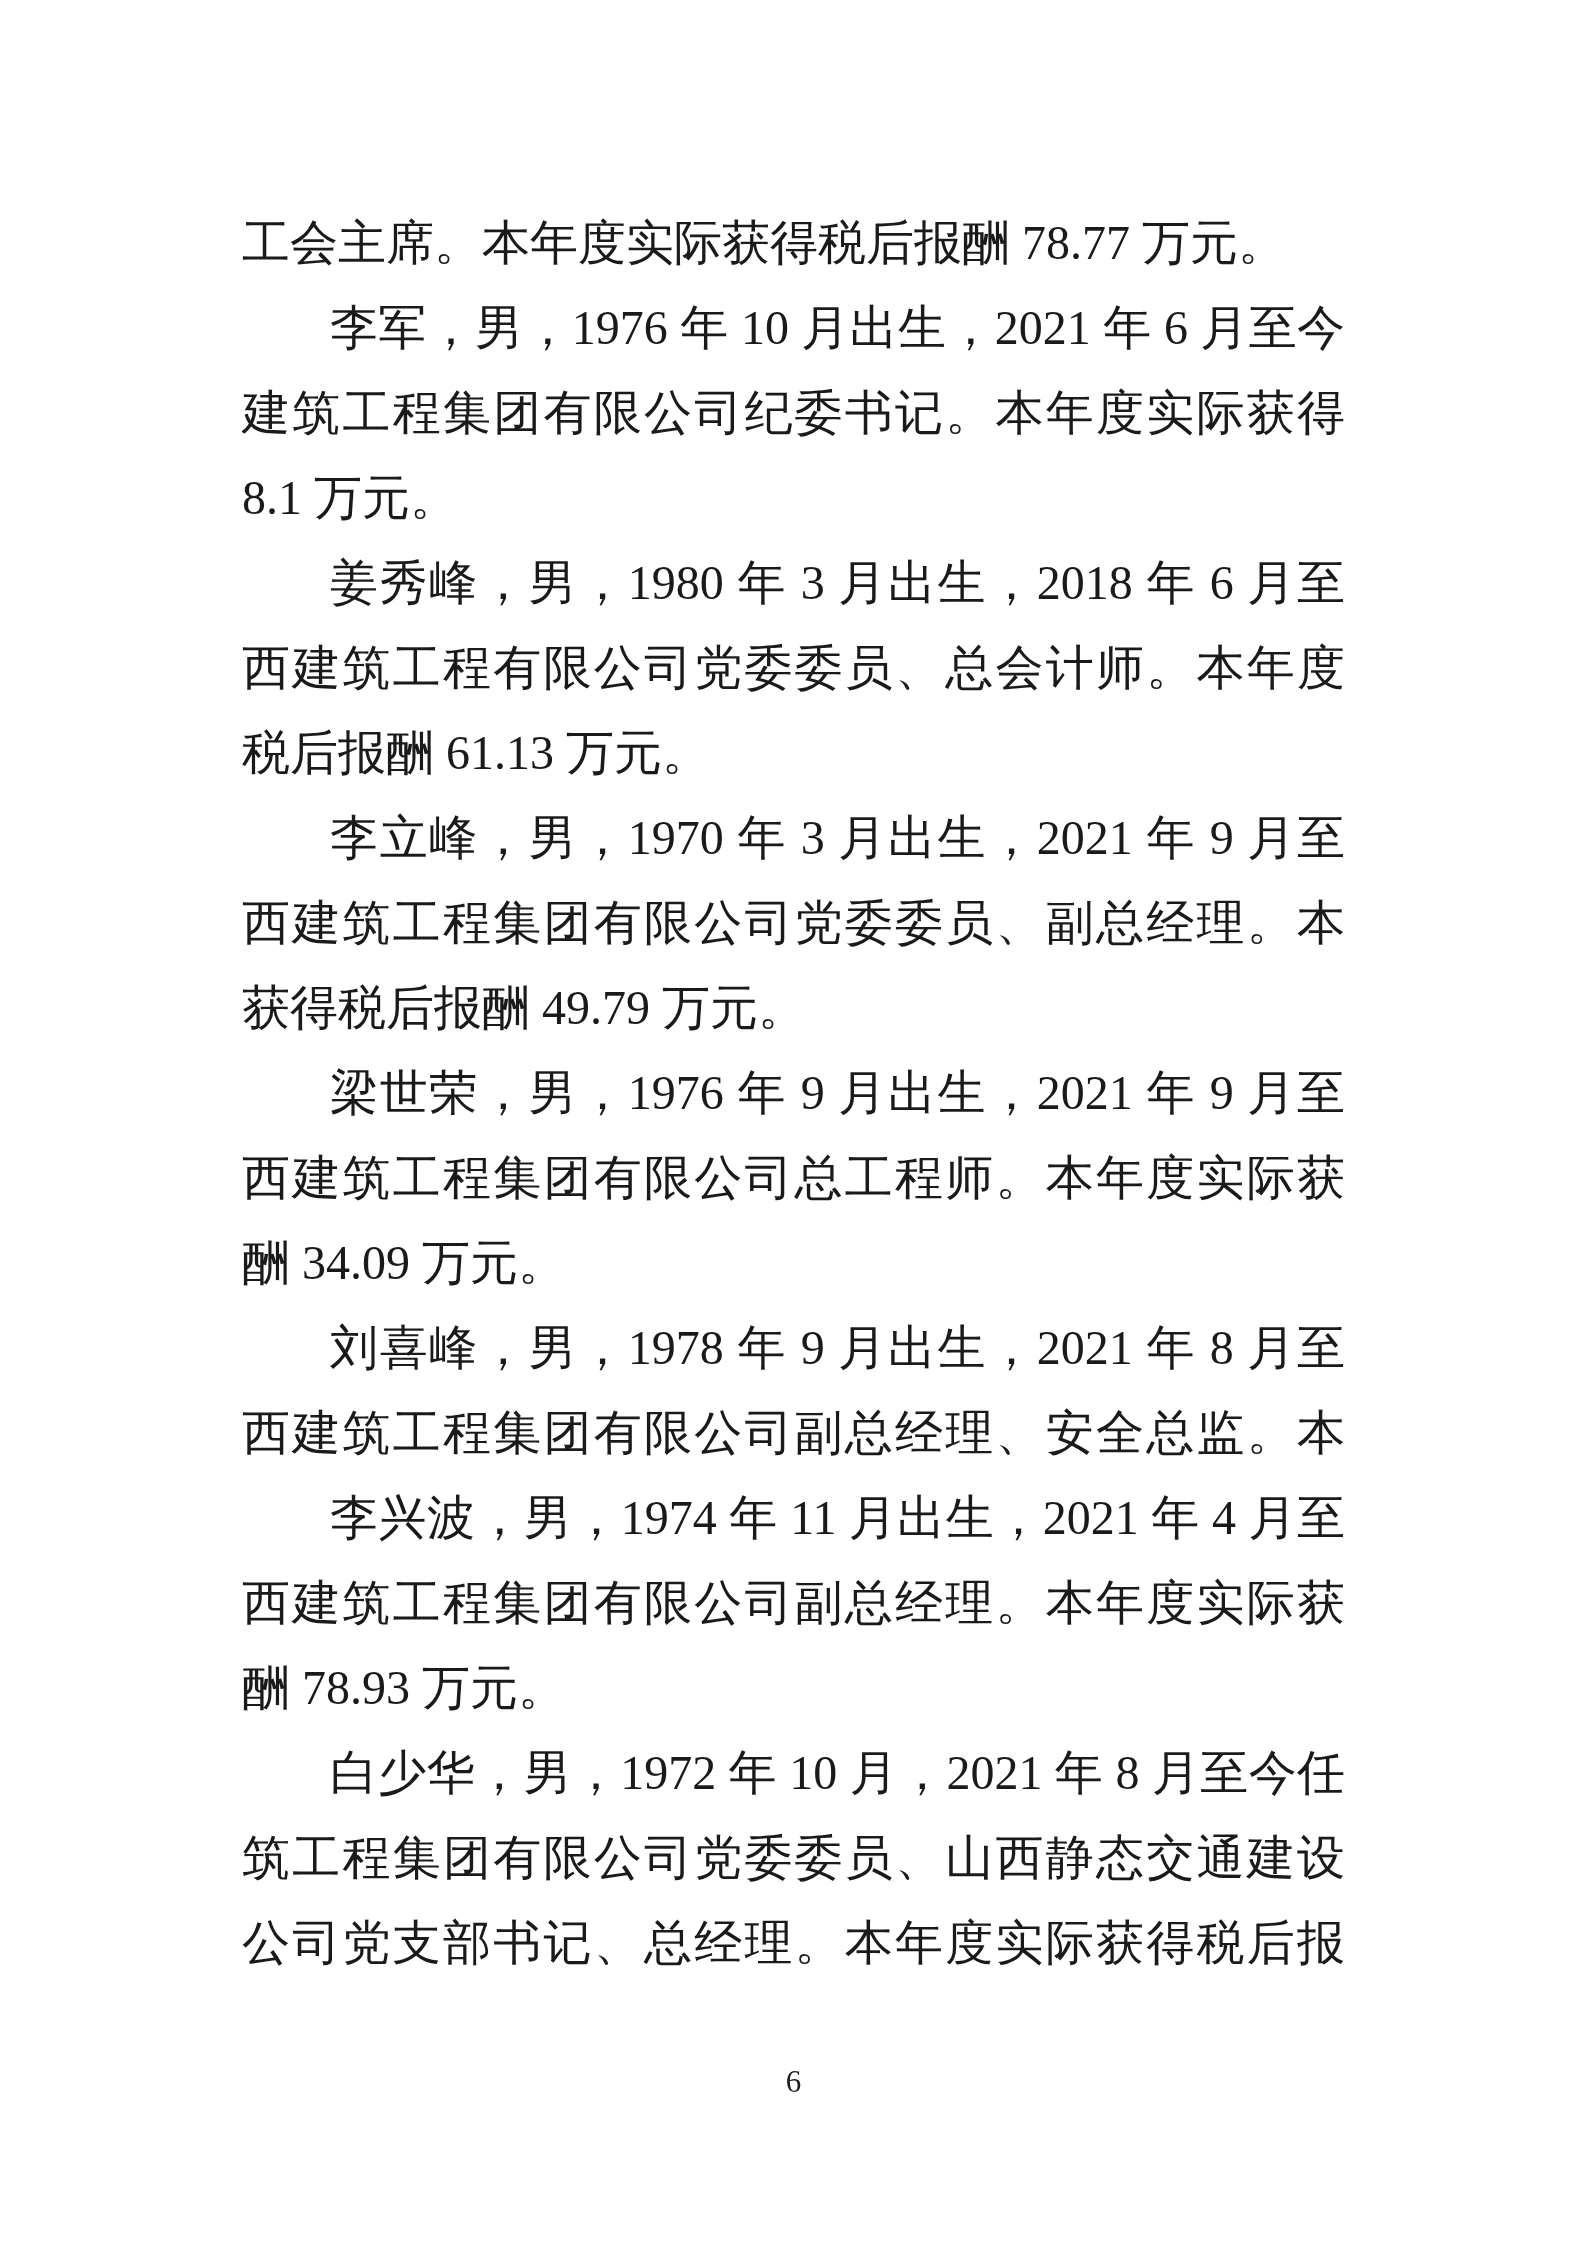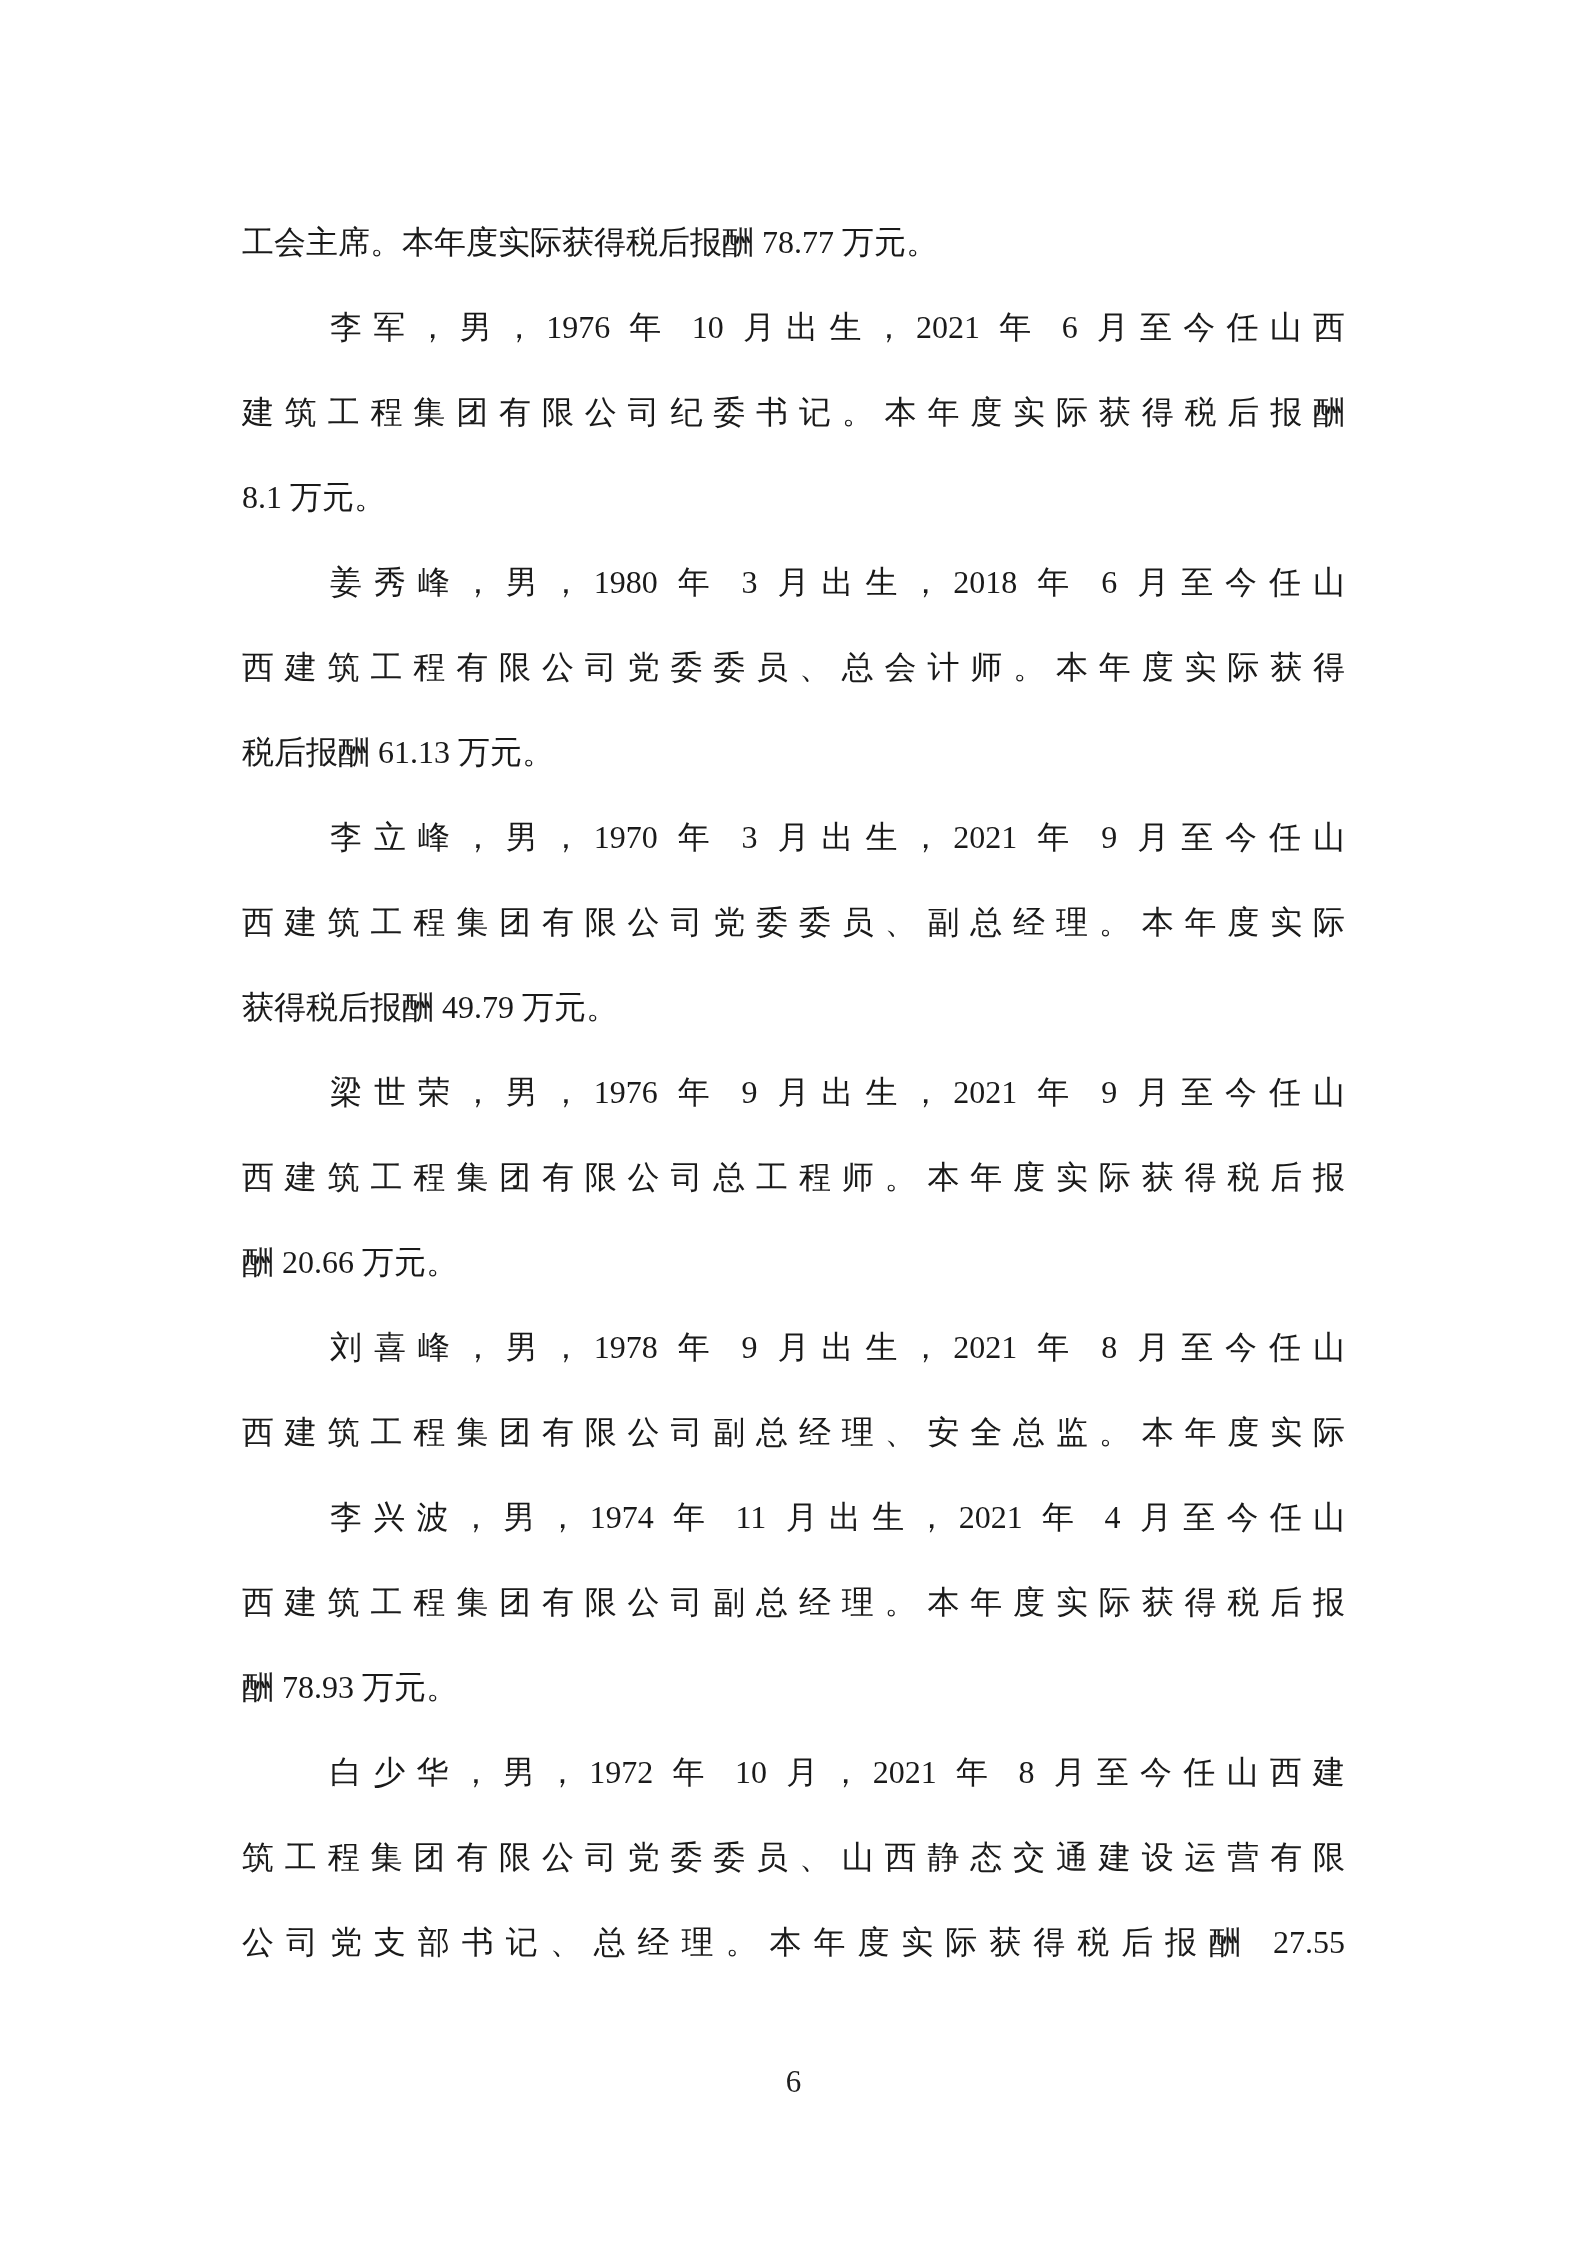--- a/index.html
+++ b/index.html
@@ -16,21 +16,21 @@
     font-family: "Liberation Serif", "DejaVu Serif", serif;
     color: #1a1a1a;
   }
   .text-block {
     position: absolute;
     left: 242px;
     top: 200px;
     width: 1103px;
   }
   .line {
-    font-size: 32px;
+    font-size: 48px;
     line-height: 85px;
     height: 85px;
     overflow: hidden;
     text-align: justify;
     text-align-last: justify;
     text-justify: inter-character;
     white-space: normal;
   }
   .line.end {
     text-align: left;
@@ -60,21 +60,21 @@
     <div class="line">建筑工程集团有限公司纪委书记。本年度实际获得税后报酬</div>
     <div class="line end">8.1 万元。</div>
     <div class="line indent">姜秀峰，男，1980 年 3 月出生，2018 年 6 月至今任山</div>
     <div class="line">西建筑工程有限公司党委委员、总会计师。本年度实际获得</div>
     <div class="line end">税后报酬 61.13 万元。</div>
     <div class="line indent">李立峰，男，1970 年 3 月出生，2021 年 9 月至今任山</div>
     <div class="line">西建筑工程集团有限公司党委委员、副总经理。本年度实际</div>
     <div class="line end">获得税后报酬 49.79 万元。</div>
     <div class="line indent">梁世荣，男，1976 年 9 月出生，2021 年 9 月至今任山</div>
     <div class="line">西建筑工程集团有限公司总工程师。本年度实际获得税后报</div>
-    <div class="line end">酬 20.66 万元。</div>
+    <div class="line end">酬 34.09 万元。</div>
     <div class="line indent">刘喜峰，男，1978 年 9 月出生，2021 年 8 月至今任山</div>
     <div class="line">西建筑工程集团有限公司副总经理、安全总监。本年度实际</div>
     <div class="line indent">李兴波，男，1974 年 11 月出生，2021 年 4 月至今任山</div>
     <div class="line">西建筑工程集团有限公司副总经理。本年度实际获得税后报</div>
     <div class="line end">酬 78.93 万元。</div>
     <div class="line indent">白少华，男，1972 年 10 月，2021 年 8 月至今任山西建</div>
     <div class="line">筑工程集团有限公司党委委员、山西静态交通建设运营有限</div>
     <div class="line">公司党支部书记、总经理。本年度实际获得税后报酬 27.55</div>
   </div>
 

